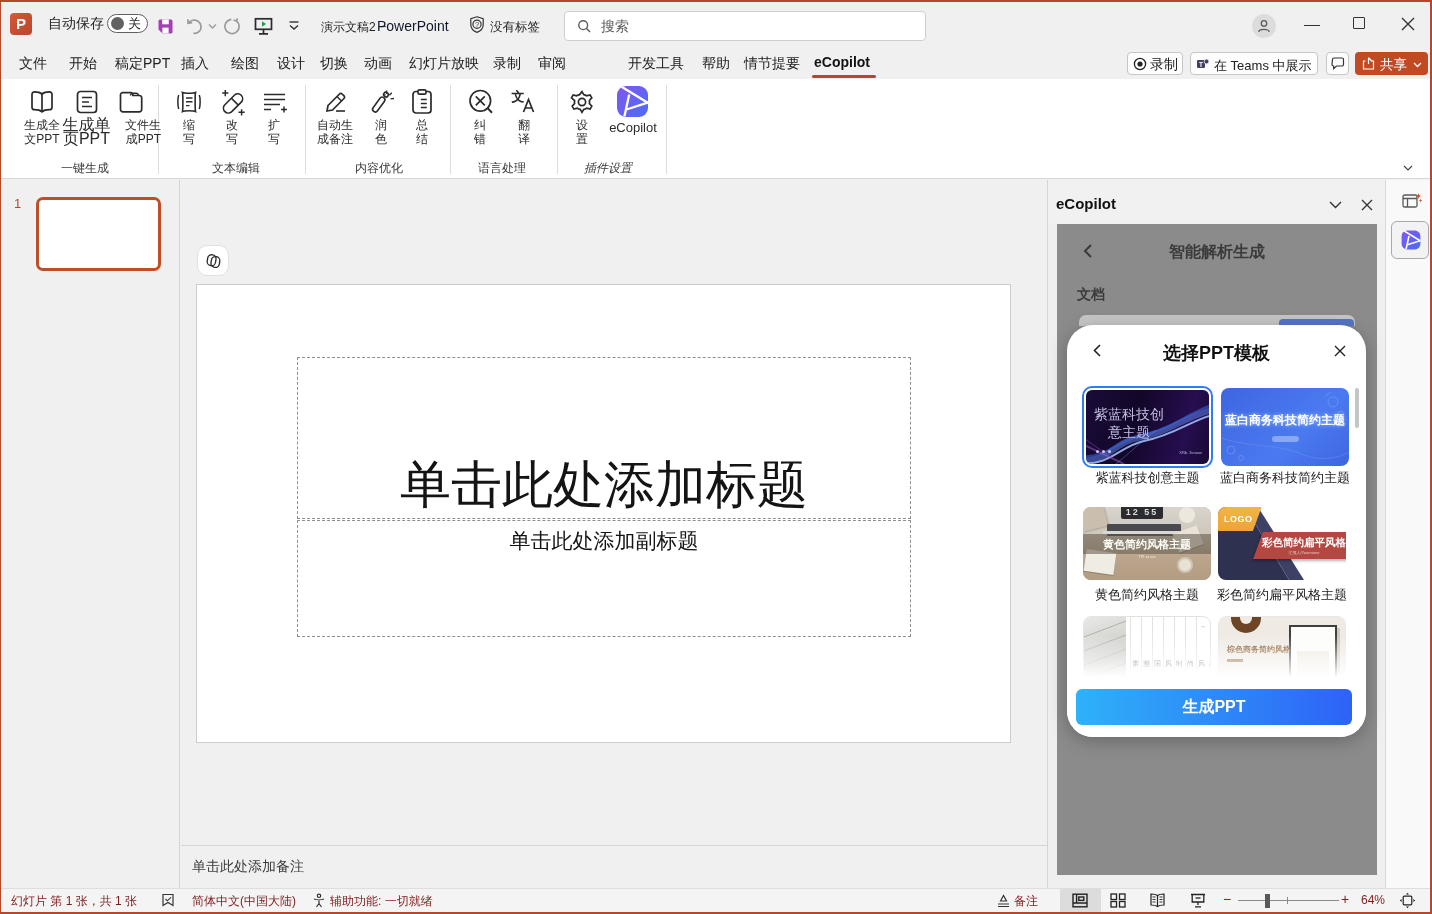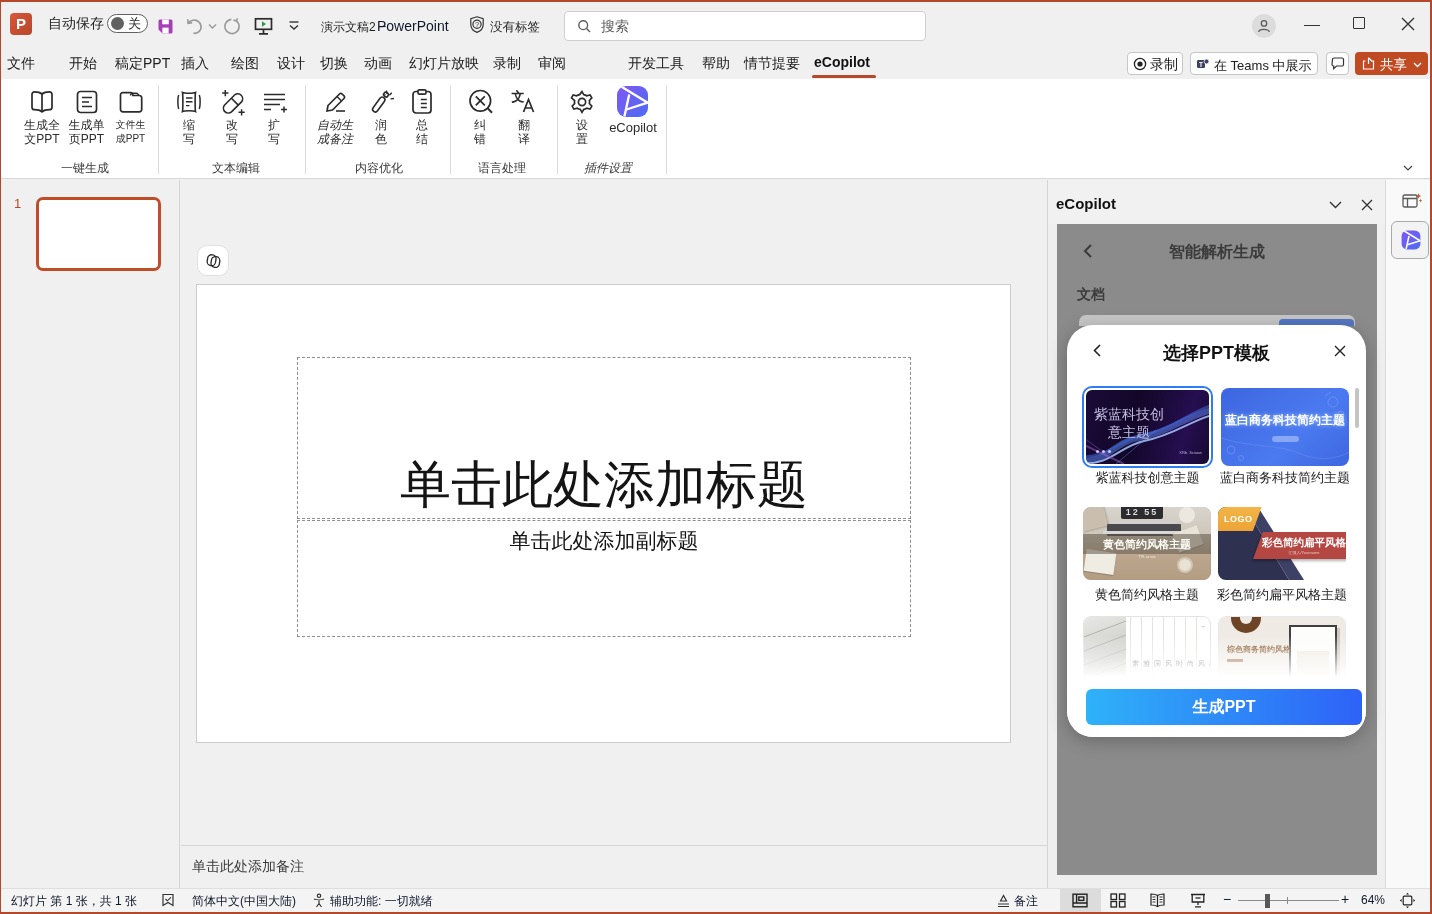--- a/index.html
+++ b/index.html
@@ -84,21 +84,21 @@
  <div class="abs" style="left:1303px;top:14px;width:16px;height:16px;">
         <div style="margin-top:9px;border-top:1.5px solid #333;"></div>
       </div>
  <div class="abs" style="left:1352px;top:15px;width:12px;height:12px;border:1.5px solid #333;border-radius:1px;"></div>
  <svg class="abs" style="left:1400px;top:15px" width="14" height="14" viewBox="0 0 14 14" stroke="#333" stroke-width="1.4">
         <path d="M1 1 L13 13 M13 1 L1 13"></path>
       </svg>
 </div>
 
 <div class="abs" id="tabrow" style="left:1px;top:46px;width:1429px;height:33px;background:#f0f0f0;font-size:14px;color:#202020;">
- <div class="abs" style="left:6px;top:9px;">文件</div>
+ <div class="abs" style="left:18px;top:9px;">文件</div>
  <div class="abs" style="left:68px;top:9px;">开始</div>
  <div class="abs" style="left:114px;top:9px;">稿定PPT</div>
  <div class="abs" style="left:180px;top:9px;">插入</div>
  <div class="abs" style="left:230px;top:9px;">绘图</div>
  <div class="abs" style="left:276px;top:9px;">设计</div>
  <div class="abs" style="left:319px;top:9px;">切换</div>
  <div class="abs" style="left:363px;top:9px;">动画</div>
  <div class="abs" style="left:408px;top:9px;">幻灯片放映</div>
  <div class="abs" style="left:492px;top:9px;">录制</div>
  <div class="abs" style="left:537px;top:9px;">审阅</div>
@@ -159,27 +159,27 @@
  <svg class="abs" style="left:26px;top:8px" width="30" height="30" viewBox="0 0 30 30" fill="none" stroke="#2b2b2b" stroke-width="1.7">
         <path d="M15 7 C13 5.2 10.5 4.8 7.5 4.8 C6 4.8 5 5.8 5 7.3 V20.2 C5 21.7 6 22.7 7.5 22.7 C10.5 22.7 13 23 15 24.8 C17 23 19.5 22.7 22.5 22.7 C24 22.7 25 21.7 25 20.2 V7.3 C25 5.8 24 4.8 22.5 4.8 C19.5 4.8 17 5.2 15 7 Z"></path>
         <path d="M15 7 V24.5"></path>
       </svg>
  <div class="abs" style="left:11px;top:39px;width:60px;text-align:center;font-size:12px;line-height:14px;color:#2b2b2b;">生成全<br>文PPT</div>
 
  <svg class="abs" style="left:71px;top:8px" width="30" height="30" viewBox="0 0 30 30" fill="none" stroke="#2b2b2b" stroke-width="1.7">
         <rect x="5.5" y="4.5" width="19" height="21" rx="3"></rect>
         <path d="M10 10.5 h10 M10 15 h7 M10 19.5 h10" stroke-width="1.5"></path>
       </svg>
- <div class="abs" style="left:55px;top:39px;width:61px;text-align:center;font-size:12px;line-height:14px;color:#2b2b2b;">生成单<br>页PPT</div>
+ <div class="abs" style="left:55px;top:39px;width:61px;text-align:center;font-size:16px;line-height:14px;color:#2b2b2b;">生成单<br>页PPT</div>
 
  <svg class="abs" style="left:115px;top:8px" width="30" height="30" viewBox="0 0 30 30" fill="none" stroke="#2b2b2b" stroke-width="1.7">
         <path d="M4.5 22.5 V7.8 a2.2 2.2 0 0 1 2.2-2.2 h8 a2.2 2.2 0 0 1 2.2 2.2 v0.7 h6.4 a2.4 2.4 0 0 1 2.4 2.4 v11.6 a2.4 2.4 0 0 1 -2.4 2.4 H6.9 a2.4 2.4 0 0 1 -2.4-2.4 Z"></path>
         <path d="M14.5 8.5 a2.2 2.2 0 0 1 2.2-2.2 h3.6 a2.2 2.2 0 0 1 2.2 2.2 v0" stroke-width="1.5"></path>
       </svg>
- <div class="abs" style="left:99px;top:39px;width:61px;text-align:center;font-size:10px;line-height:14px;color:#2b2b2b;">文件生<br>成PPT</div>
+ <div class="abs" style="left:99px;top:39px;width:61px;text-align:right;font-size:12px;line-height:14px;color:#2b2b2b;">文件生<br>成PPT</div>
 
  <svg class="abs" style="left:173px;top:8px" width="30" height="30" viewBox="0 0 30 30" fill="none" stroke="#2b2b2b" stroke-width="1.6">
         <path d="M8.5 5.5 C10.5 6.5 19.5 6.5 21.5 5.5 C21 8.5 21 21.5 21.5 24.5 C19.5 23.5 10.5 23.5 8.5 24.5 C9 21.5 9 8.5 8.5 5.5 Z"></path>
         <path d="M12 11 h6.5 M12 14.8 h6.5 M12 18.6 h3.5" stroke-width="1.4"></path>
         <path d="M4.7 8 C3.6 10.5 3.6 19.5 4.7 22" stroke-width="1.5"></path>
         <path d="M25.3 8 C26.4 10.5 26.4 19.5 25.3 22" stroke-width="1.5"></path>
       </svg>
  <div class="abs" style="left:158px;top:39px;width:60px;text-align:center;font-size:12px;line-height:14px;color:#2b2b2b;">缩<br>写</div>
 
  <svg class="abs" style="left:216px;top:8px" width="32" height="32" viewBox="0 0 32 32" fill="none" stroke="#2b2b2b" stroke-width="1.6">
@@ -195,21 +195,21 @@
         <path d="M25 19.5 v6 M22 22.5 h6" stroke-width="1.5"></path>
       </svg>
  <div class="abs" style="left:243px;top:39px;width:60px;text-align:center;font-size:12px;line-height:14px;color:#2b2b2b;">扩<br>写</div>
 
  <svg class="abs" style="left:319px;top:8px" width="30" height="30" viewBox="0 0 30 30" fill="none" stroke="#2b2b2b" stroke-width="1.7">
         <path d="M8 18.5 L19.5 7 a1.8 1.8 0 0 1 2.6 0 l1.9 1.9 a1.8 1.8 0 0 1 0 2.6 L12.5 23 L7 24 Z"></path>
         <path d="M17 9.5 l4.5 4.5" stroke-width="1.4"></path>
         <path d="M16 24 h9" stroke-width="1.6"></path>
         <path d="M5 27 h20" stroke-width="1.6" opacity="0"></path>
       </svg>
- <div class="abs" style="left:303px;top:39px;width:62px;text-align:center;font-size:12px;line-height:14px;color:#2b2b2b;font-style:italic;">自动生<br>成备注</div>
+ <div class="abs" style="left:303px;top:39px;width:62px;text-align:center;font-size:12px;line-height:14px;color:#2b2b2b;">自动生<br>成备注</div>
 
  <svg class="abs" style="left:365px;top:8px" width="30" height="30" viewBox="0 0 30 30" fill="none" stroke="#2b2b2b" stroke-width="1.7">
         <g transform="rotate(36 14 16)" stroke-width="1.6">
           <rect x="11.2" y="9.5" width="5.4" height="17" rx="2.7"></rect>
           <rect x="11.6" y="3.6" width="4.6" height="4.2" rx="1.8"></rect>
         </g>
         <path d="M20.5 3.5 l0.4 3.4 M25.8 5.8 l-2.4 2.4 M28 11.5 l-3.4 0.4" stroke-width="1.4"></path>
         <circle cx="19" cy="7.8" r="0.7" fill="#2b2b2b" stroke="none"></circle>
       </svg>
  <div class="abs" style="left:350px;top:39px;width:60px;text-align:center;font-size:12px;line-height:14px;color:#2b2b2b;">润<br>色</div>
@@ -399,42 +399,42 @@
      <div class="abs" style="left:70px;top:8px;width:48px;height:62px;background:#fdfdfc;border:2px solid #3f3f3f;box-shadow:3px 3px 0 rgba(120,100,80,.25);"></div>
      <div class="abs" style="left:78px;top:34px;width:32px;height:28px;background:#f0ebe2;"></div>
      <div class="abs" style="left:8px;top:27px;font-size:8px;font-weight:bold;color:#8a5a30;white-space:nowrap;">棕色商务简约风格</div>
      <div class="abs" style="left:8px;top:42px;width:16px;height:2.5px;background:#8a5a30;"></div>
    </div>
 
    <div class="abs" style="left:288px;top:63px;width:4px;height:40px;background:#c4c4c4;border-radius:2px;"></div>
 
    <div class="abs" style="left:0;top:310px;width:299px;height:50px;background:linear-gradient(180deg,rgba(255,255,255,0),#fff 85%);"></div>
    <div class="abs" style="left:0;top:355px;width:299px;height:57px;background:#fff;"></div>
-   <div class="abs" style="left:19px;top:364px;width:276px;height:36px;border-radius:6px;background:linear-gradient(90deg,#2eb2f8,#2e62f7);text-align:center;line-height:36px;font-size:16px;font-weight:bold;color:#fff;">生成PPT</div>
+   <div class="abs" style="left:9px;top:364px;width:276px;height:36px;border-radius:6px;background:linear-gradient(90deg,#2eb2f8,#2e62f7);text-align:center;line-height:36px;font-size:16px;font-weight:bold;color:#fff;">生成PPT</div>
  </div>
 </div>
 <div class="abs" id="strip" style="left:1385px;top:180px;width:45px;height:708px;background:#f9f9f9;border-left:1px solid #d9d9d9">
  <svg class="abs" style="left:16px;top:12px" width="20" height="18" viewBox="0 0 20 18" fill="none" stroke="#5a5a5a" stroke-width="1.3">
         <rect x="1" y="3" width="14" height="12" rx="1.5"></rect>
         <path d="M1 6.5 h14 M5.5 6.5 v8.5"></path>
         <path d="M16.5 1.2 l0.8 2 2 0.8 -2 0.8 -0.8 2 -0.8 -2 -2 -0.8 2 -0.8 Z" fill="#c0502c" stroke="none"></path>
         <path d="M18.6 6.8 l0.5 1.3 1.3 0.5 -1.3 0.5 -0.5 1.3 -0.5 -1.3 -1.3 -0.5 1.3 -0.5 Z" fill="#c0502c" stroke="none"></path>
       </svg>
  <div class="abs" style="left:5px;top:41px;width:38px;height:38px;background:#f3f3f3;border:1px solid #a9a9a9;border-radius:6px;"></div>
  <svg class="abs" style="left:15px;top:50px" width="20" height="20" viewBox="0 0 33 33">
         <rect x="1" y="1" width="31" height="31" rx="9" fill="url(#ecg)"></rect>
         <g stroke="#fff" stroke-width="2.6" fill="none" clip-path="url(#lc)">
           <path d="M3.5 0.5 L33 18.5"></path>
           <path d="M13.2 9.6 L8.4 31.5"></path>
           <path d="M10.5 24.5 L33 17.2"></path>
         </g>
       </svg>
 </div>
 
-<div class="abs" id="statusbar" style="left:1px;top:888px;width:1429px;height:24px;background:#f4f4f4;border-top:1px solid #dedede;font-size:12px;color:#0f172a;">
+<div class="abs" id="statusbar" style="left:1px;top:888px;width:1429px;height:24px;background:#f4f4f4;border-top:1px solid #dedede;font-size:12px;color:#7f1d1d;">
  <div class="abs" style="left:10px;top:4px;">幻灯片 第 1 张，共 1 张</div>
  <svg class="abs" style="left:160px;top:4px" width="14" height="15" viewBox="0 0 14 15" fill="none" stroke="#333" stroke-width="1.2">
         <path d="M2 1.5 h10 v11 l-5-3 -5 3 Z"></path>
         <path d="M4.5 6 l1.8 1.8 L10 4.3" stroke-width="1.1"></path>
       </svg>
  <div class="abs" style="left:191px;top:4px;">简体中文(中国大陆)</div>
  <svg class="abs" style="left:311px;top:4px" width="14" height="15" viewBox="0 0 14 15" fill="none" stroke="#333" stroke-width="1.2">
         <circle cx="7" cy="2.8" r="1.7"></circle>
         <path d="M2 6 C4.5 7 9.5 7 12 6 M7 7.5 v3 M7 10.5 l-2.5 3.5 M7 10.5 l2.5 3.5"></path>
       </svg>

